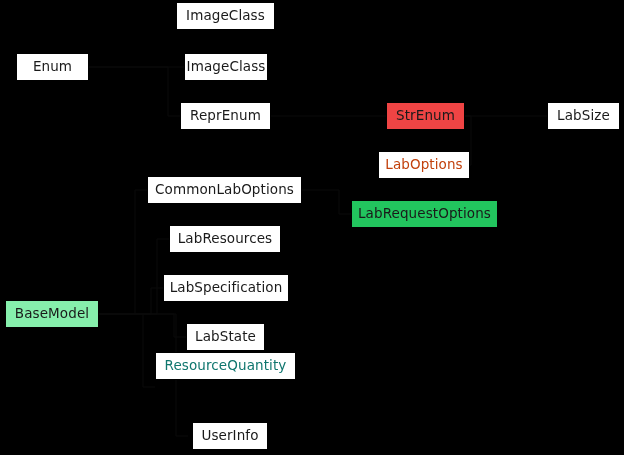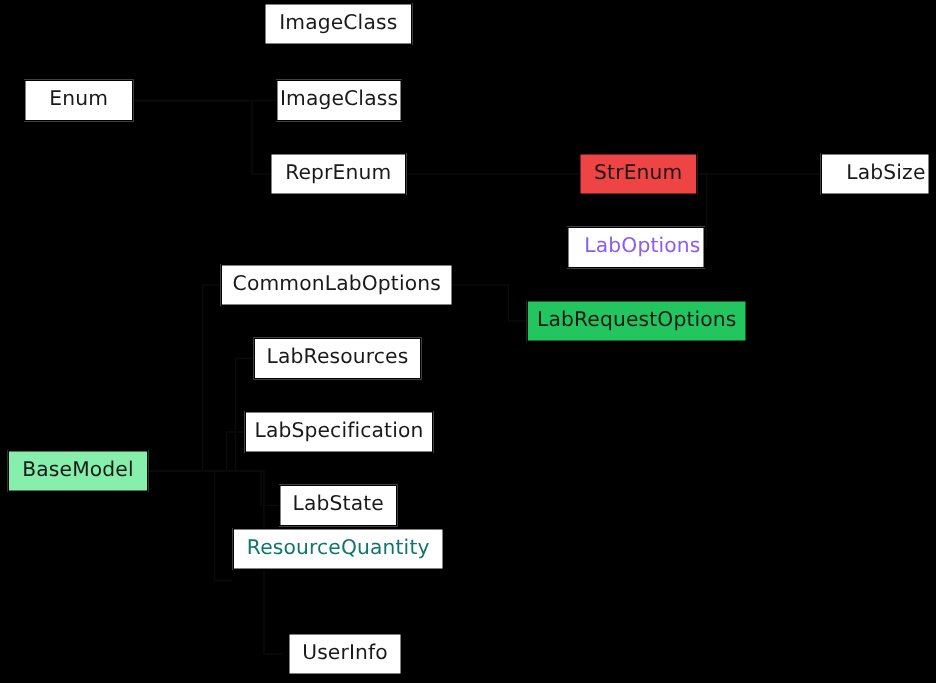--- a/index.html
+++ b/index.html
@@ -75,24 +75,24 @@
       </div>
       <div class="class-node" style="left: 184px; top: 53px; width: 84px; height: 28px; background: rgb(255, 255, 255); color: rgb(26, 26, 26); border-color: rgb(0, 0, 0);">
         <span class="node-label">ImageClass</span>
       </div>
       <div class="class-node" style="left: 180px; top: 102px; width: 91px; height: 28px; background: rgb(255, 255, 255); color: rgb(26, 26, 26); border-color: rgb(0, 0, 0);">
         <span class="node-label">ReprEnum</span>
       </div>
       <div class="class-node" style="left: 386px; top: 102px; width: 79px; height: 28px; background: #ef4444; color: rgb(26, 26, 26); border-color: rgb(0, 0, 0);">
         <span class="node-label">StrEnum</span>
       </div>
-      <div class="class-node" style="left: 547px; top: 102px; width: 73px; height: 28px; background: rgb(255, 255, 255); color: rgb(26, 26, 26); border-color: rgb(0, 0, 0); justify-content: flex-end;">
+      <div class="class-node" style="left: 547px; top: 102px; width: 73px; height: 28px; background: rgb(255, 255, 255); color: rgb(26, 26, 26); border-color: rgb(0, 0, 0);">
         <span class="node-label">LabSize</span>
       </div>
-      <div class="class-node" style="left: 378px; top: 151px; width: 92px; height: 28px; background: rgb(255, 255, 255); color: #8b5cf6; border-color: rgb(0, 0, 0); justify-content: flex-end;">
+      <div class="class-node" style="left: 378px; top: 151px; width: 92px; height: 28px; background: rgb(255, 255, 255); color: #c2410c; border-color: rgb(0, 0, 0);">
         <span class="node-label">LabOptions</span>
       </div>
       <div class="class-node" style="left: 147px; top: 176px; width: 155px; height: 28px; background: rgb(255, 255, 255); color: rgb(26, 26, 26); border-color: rgb(0, 0, 0);">
         <span class="node-label">CommonLabOptions</span>
       </div>
       <div class="class-node" style="left: 351px; top: 200px; width: 147px; height: 28px; background: #22c55e; color: rgb(26, 26, 26); border-color: rgb(0, 0, 0);">
         <span class="node-label">LabRequestOptions</span>
       </div>
       <div class="class-node" style="left: 169px; top: 225px; width: 112px; height: 28px; background: rgb(255, 255, 255); color: rgb(26, 26, 26); border-color: rgb(0, 0, 0);">
         <span class="node-label">LabResources</span>

